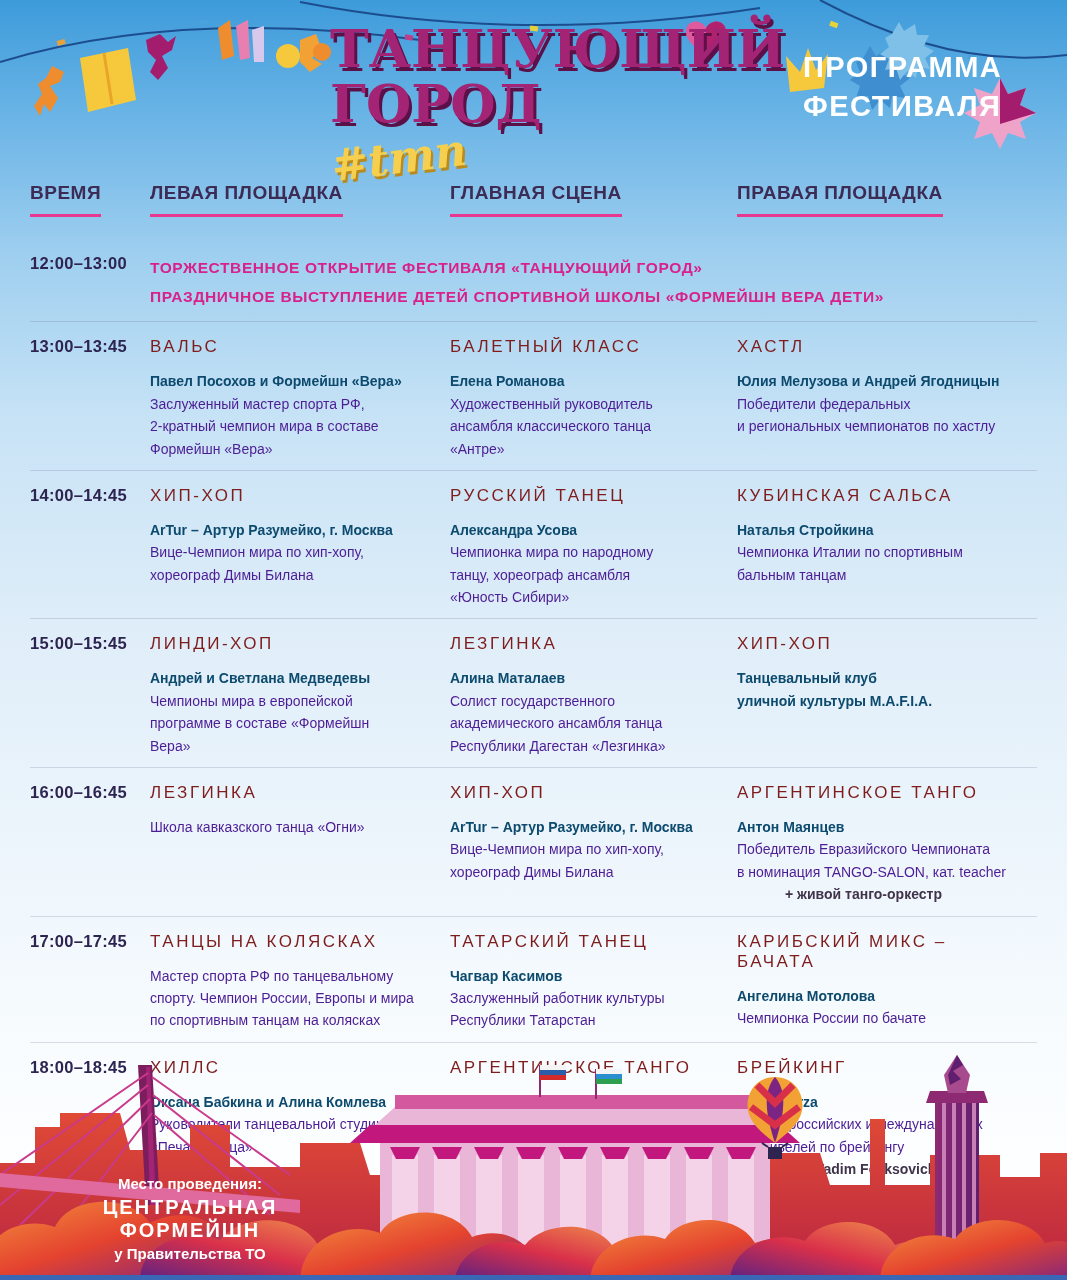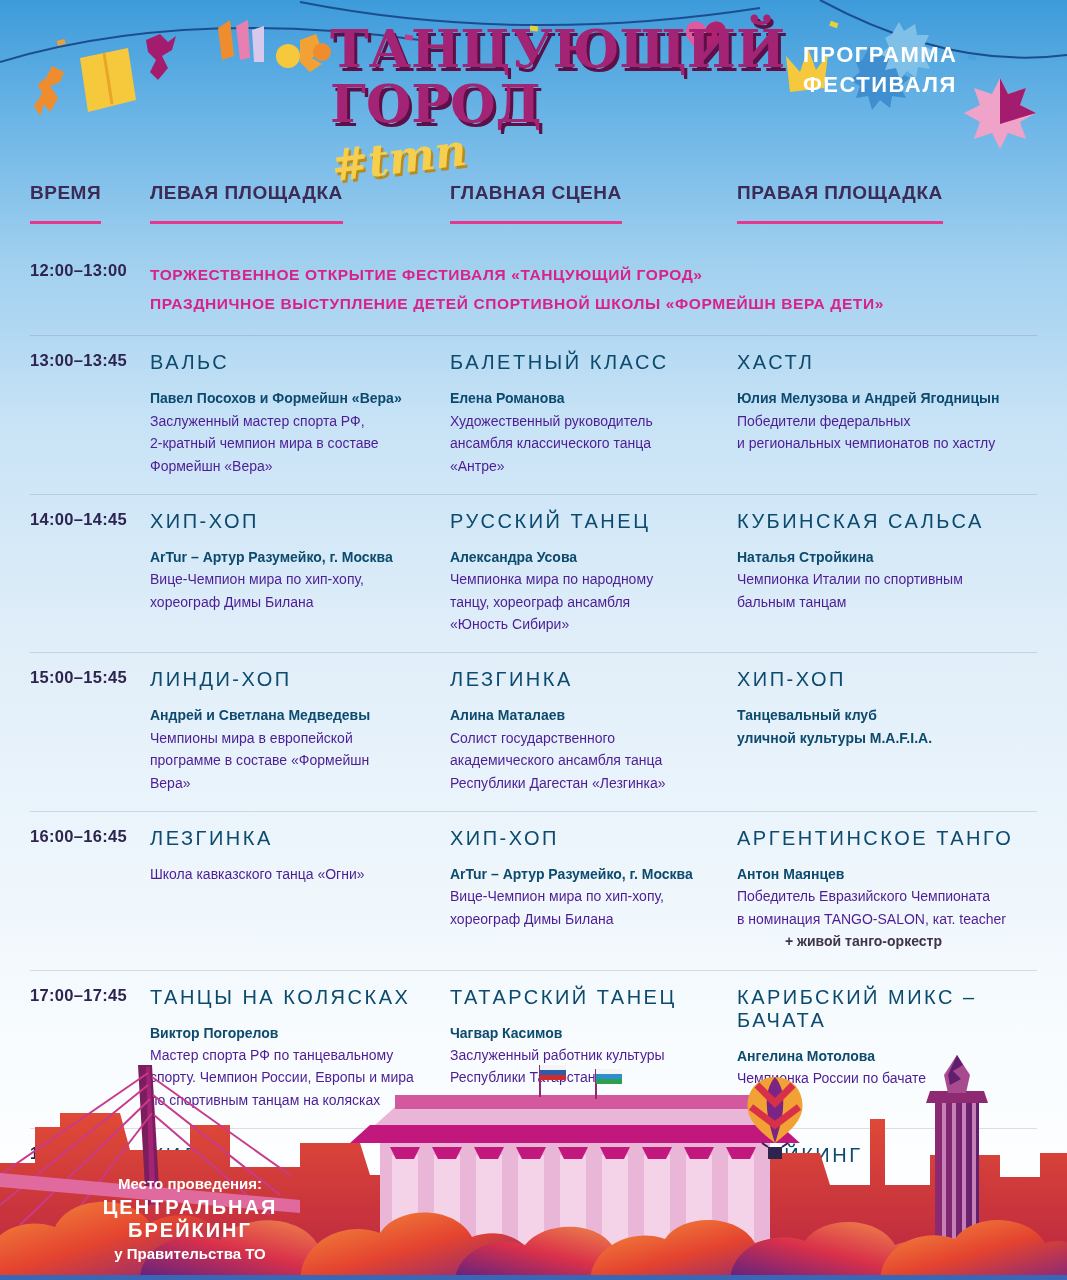--- a/index.html
+++ b/index.html
@@ -21,38 +21,38 @@
     text-shadow:3px 4px 0 #5c1048;
   }
   .logo-line1 { font-size:52px; }
   .logo-line2 { font-size:52px; margin-top:2px; }
   .logo-tag {
     font-family:"DejaVu Serif", serif; font-style:italic; font-weight:bold;
     color:#f6cf4e; font-size:44px; margin-top:-14px;
     transform:rotate(-7deg); text-shadow:2px 3px 0 #b98a1c;
   }
   .program-label {
-    position:absolute; left:803px; top:40px; width:250px;
-    color:#ffffff; font-weight:bold; font-size:22px; line-height:1.35;
+    position:absolute; left:803px; top:48px; width:250px;
+    color:#ffffff; font-weight:bold; font-size:29px; line-height:1.35;
     letter-spacing:1.5px;
   }
 
   
   .schedule { position:absolute; left:30px; top:182px; width:1007px; }
   .cols-head { display:grid; grid-template-columns:120px 300px 287px 300px; }
   .col-title { font-weight:bold; font-size:19px; color:#3c2b55; letter-spacing:0.5px; }
-  .col-title span { display:inline-block; padding-bottom:17px; border-bottom:3px solid #e8378f; }
+  .col-title span { display:inline-block; padding-bottom:10px; border-bottom:3px solid #e8378f; }
 
   .row { display:grid; grid-template-columns:120px 300px 287px 300px;
-         border-bottom:1px solid rgba(90,70,120,0.18); padding:15px 0 17px 0; }
+         border-bottom:1px solid rgba(90,70,120,0.18); padding:15px 0 10px 0; }
   .time { font-weight:bold; font-size:16.5px; color:#2e2450; letter-spacing:0.3px; }
   .special-lines { grid-column:2 / span 3; }
   .special-lines div { color:#d9218a; font-weight:bold; font-size:15.5px; letter-spacing:0.6px; line-height:1.85; }
   .cell { padding-right:22px; }
-  .style { font-size:20px; color:#0c4a6e; letter-spacing:2.5px; margin-bottom:13px; }
+  .style { font-size:17px; color:#7f1d1d; letter-spacing:2.5px; margin-bottom:13px; }
   .name  { font-weight:bold; font-size:14px; color:#0c4a6e; line-height:1.6; white-space:pre-line; }
   .desc  { font-size:14px; color:#4c1d95; line-height:1.6; white-space:pre-line; }
   .extra { font-weight:bold; font-size:14px; color:#41334a; line-height:1.6;margin-left:48px; }
   .desc:empty, .extra:empty, .name:empty { display:none; }
 
   
   .city-svg { position:absolute; left:0; bottom:0; width:1067px; height:225px; }
   .location {
     position:absolute; left:40px; bottom:18px; width:300px; text-align:center;
     color:#ffffff; z-index:5;
@@ -222,21 +222,20 @@
         <div class="desc">Победитель Евразийского Чемпионата
 в номинация TANGO-SALON, кат. teacher</div>
         <div class="extra">+ живой танго-оркестр</div>
       </div>
     </div>
 
     <div class="row">
       <div class="time">17:00–17:45</div>
       <div class="cell">
         <div class="style">ТАНЦЫ НА КОЛЯСКАХ</div>
-        <div class="name">Виктор Погорелов</div>
         <div class="desc">Мастер спорта РФ по танцевальному
 спорту. Чемпион России, Европы и мира
 по спортивным танцам на колясках</div>
       </div>
       <div class="cell">
         <div class="style">ТАТАРСКИЙ ТАНЕЦ</div>
         <div class="name">Чагвар Касимов</div>
         <div class="desc">Заслуженный работник культуры
 Республики Татарстан</div>
       </div>
@@ -383,18 +382,18 @@
       <path d="M300,225 C302,185 345,165 380,178 C398,150 455,150 472,182 C505,170 538,188 540,225 Z" fill="url(#cloudOP)"></path>
       <path d="M455,225 C458,195 495,180 525,190 C545,165 600,165 615,195 C645,183 672,198 674,225 Z" fill="url(#cloudPO)"></path>
       <path d="M590,225 C592,192 632,172 665,184 C682,158 738,158 755,188 C786,176 816,192 818,225 Z" fill="url(#cloudOP)"></path>
       <path d="M730,225 C732,192 772,174 805,186 C822,160 878,160 895,190 C926,178 956,194 958,225 Z" fill="url(#cloudPO)"></path>
       <path d="M880,225 C882,190 922,172 955,184 C972,158 1028,158 1045,188 C1070,180 1090,196 1090,225 Z" fill="url(#cloudOP)"></path>
     </g>
   </svg>
 
   <div class="location">
     <div class="lbl">Место проведения:</div>
-    <div class="nam">ЦЕНТРАЛЬНАЯ БРЕЙКИНГ</div>
+    <div class="nam">ЦЕНТРАЛЬНАЯ ФОРМЕЙШН</div>
     <div class="sub">у Правительства ТО</div>
   </div>
 
   <div class="bottom-bar"></div>
 </div>
 
 </body></html>

